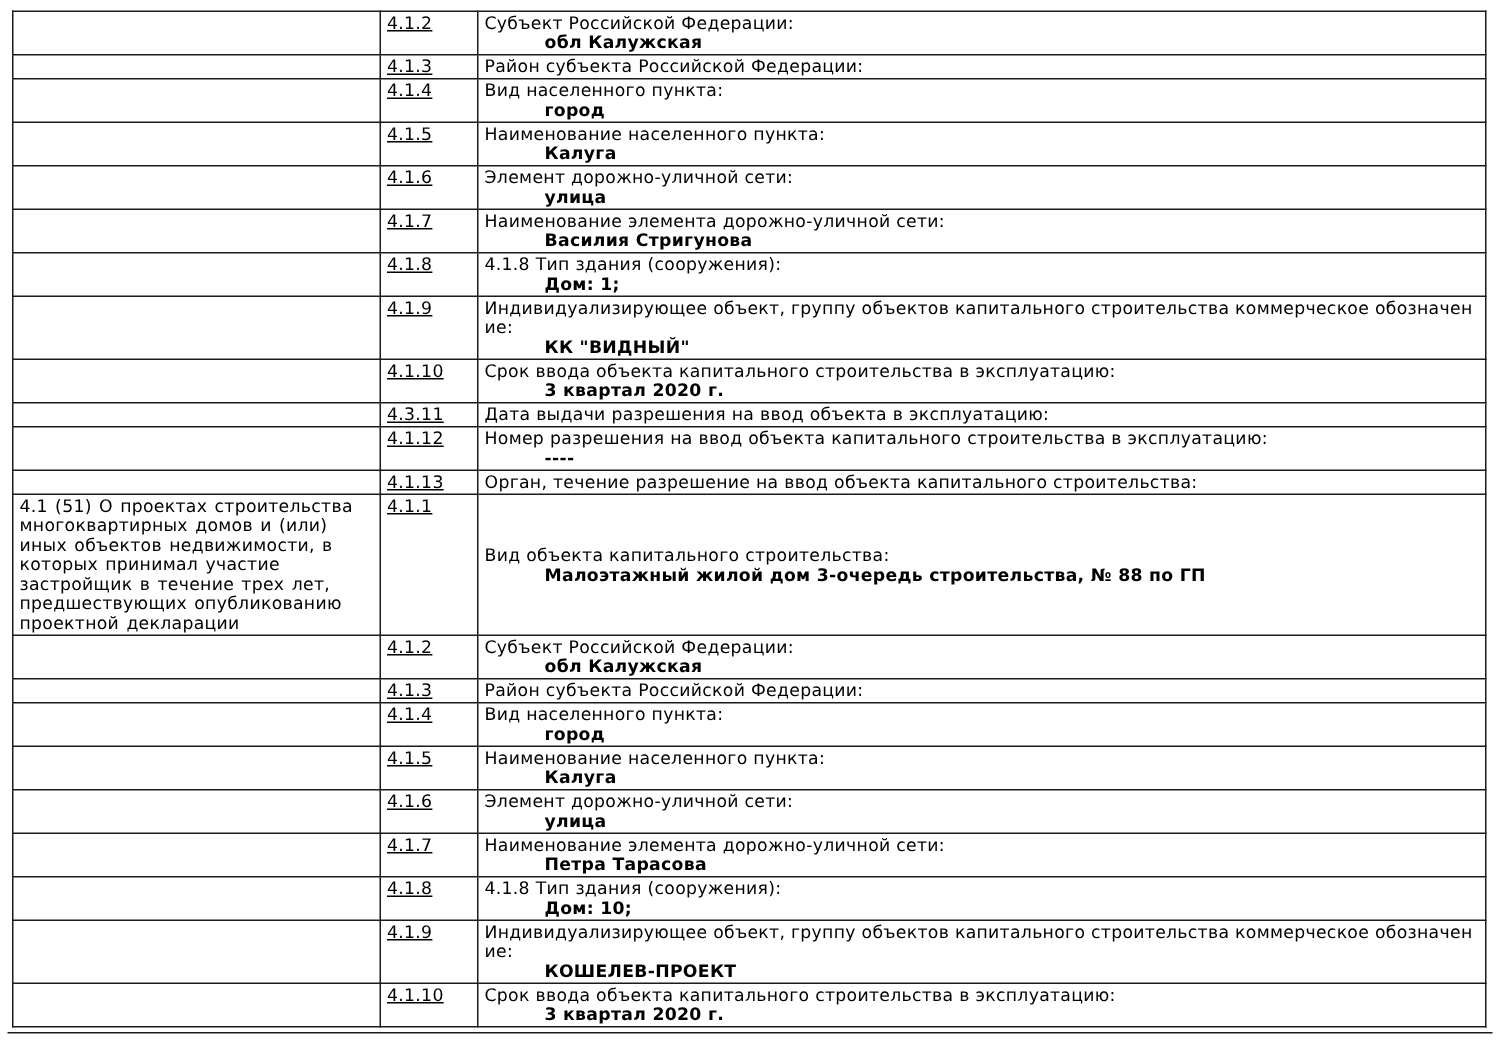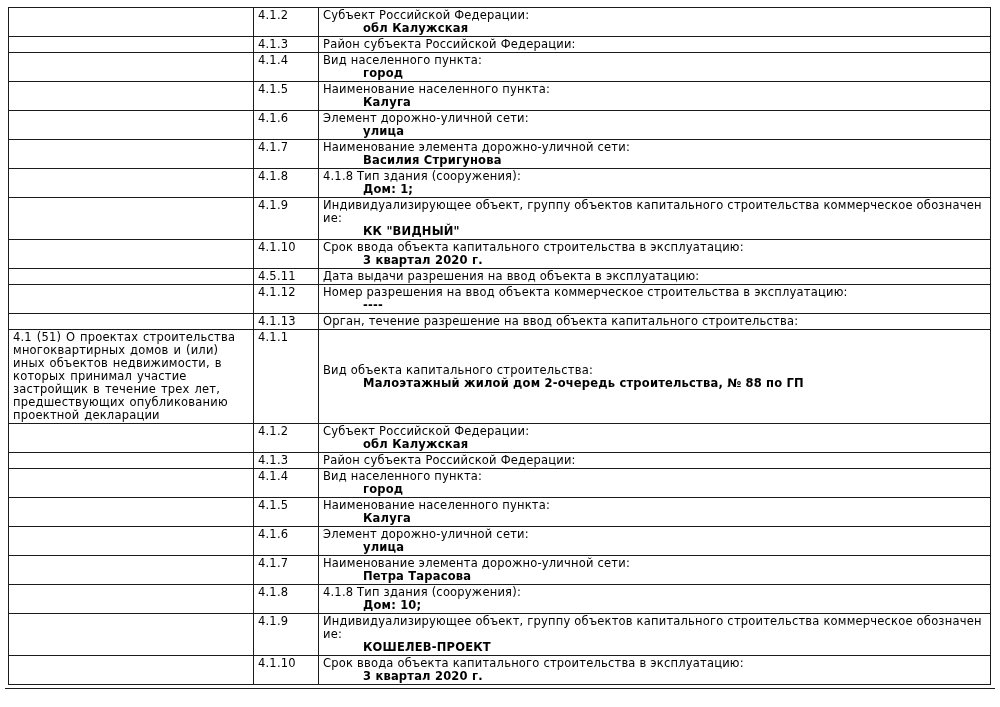--- a/index.html
+++ b/index.html
@@ -33,20 +33,21 @@
     letter-spacing: 0.2px;
     vertical-align: top;
     overflow: hidden;
   }
   td.cell-left { vertical-align: top; }
   td.cell-left .section-text { word-spacing: 1px; }
   td.cell-code {
     vertical-align: middle;
     font-size: 12px;
     padding-left: 5px;
+    text-decoration: underline;
   }
   td.cell-content .label { font-weight: normal; word-break: break-all; }
   td.cell-content .value-line { font-weight: bold; margin-left: 40px; }
   td.cell-content .value-prefix { font-weight: bold; }
   td.cell-content.v-center { vertical-align: middle; }
   .page-rule {
     width: 990px;
     margin-left: -3px;
     margin-top: 3px;
     border-top: 1.5px solid #1b1b1b;
@@ -130,48 +131,48 @@
         <tr>
           <td class="cell-left"></td>
           <td class="cell-code">4.1.10</td>
           <td class="cell-content">
             <div class="label">Срок ввода объекта капитального строительства в эксплуатацию:</div>
             <div class="value-line"><span class="value">3 квартал 2020 г.</span></div>
           </td>
         </tr>
         <tr>
           <td class="cell-left"></td>
-          <td class="cell-code">4.5.11</td>
+          <td class="cell-code">4.3.11</td>
           <td class="cell-content">
             <div class="label">Дата выдачи разрешения на ввод объекта в эксплуатацию:</div>
           </td>
         </tr>
         <tr>
           <td class="cell-left"></td>
           <td class="cell-code">4.1.12</td>
           <td class="cell-content">
-            <div class="label">Номер разрешения на ввод объекта коммерческое строительства в эксплуатацию:</div>
+            <div class="label">Номер разрешения на ввод объекта капитального строительства в эксплуатацию:</div>
             <div class="value-line"><span class="value">----</span></div>
           </td>
         </tr>
         <tr>
           <td class="cell-left"></td>
           <td class="cell-code">4.1.13</td>
           <td class="cell-content">
             <div class="label">Орган, течение разрешение на ввод объекта капитального строительства:</div>
           </td>
         </tr>
         <tr>
           <td class="cell-left">
             <div class="section-text">4.1 (51) О проектах строительства многоквартирных домов и (или) иных объектов недвижимости, в которых принимал участие застройщик в течение трех лет, предшествующих опубликованию проектной декларации</div>
           </td>
           <td class="cell-code">4.1.1</td>
           <td class="cell-content v-center">
             <div class="label">Вид объекта капитального строительства:</div>
-            <div class="value-line"><span class="value">Малоэтажный жилой дом 2-очередь строительства, № 88 по ГП</span></div>
+            <div class="value-line"><span class="value">Малоэтажный жилой дом 3-очередь строительства, № 88 по ГП</span></div>
           </td>
         </tr>
         <tr>
           <td class="cell-left"></td>
           <td class="cell-code">4.1.2</td>
           <td class="cell-content">
             <div class="label">Субъект Российской Федерации:</div>
             <div class="value-line"><span class="value">обл Калужская</span></div>
           </td>
         </tr>

